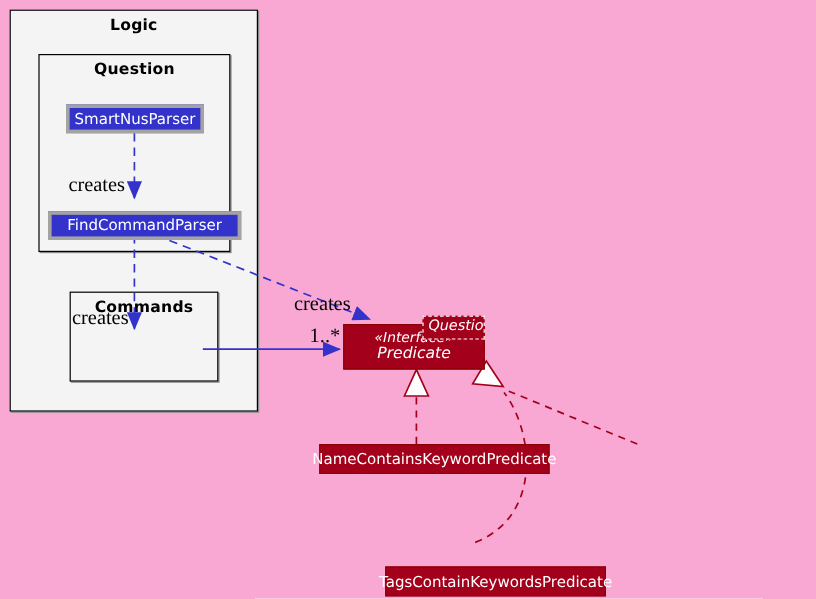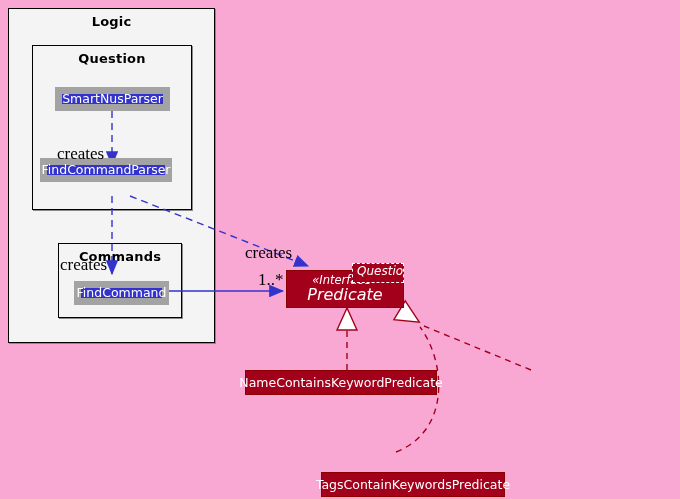--- a/index.html
+++ b/index.html
@@ -52,59 +52,59 @@
     flex-direction: column;
     align-items: center;
     justify-content: center;
     font-size: 12.5px;
     line-height: 1.12;
     white-space: nowrap;
     color: #ffffff;
   }
   .clsbox.blue {
     background: #3333cc;
-    border: 7px solid #a3a3a3;
+    border: 3px solid #a3a3a3;
     font-family: "DejaVu Sans", sans-serif;
   }
   .clsbox.red {
     background: #a3001b;
     border: 1px solid #8b0000;
     font-family: "DejaVu Sans", sans-serif;
   }
   .clsbox .line { display: block; }
   .clsbox .stereo {
     font-style: italic;
     font-size: 11.5px;
   }
   .clsbox .iname {
     font-style: italic;
-    font-size: 16px;
+    font-size: 13px;
   }
   
   .generic-param {
     position: absolute;
     box-sizing: border-box;
     background: #a3001b;
     border: 1px dashed #ffffff;
     color: #ffffff;
     font-style: italic;
     font-size: 12px;
     padding: 1px 3px 2px 4px;
     white-space: nowrap;
     overflow: hidden;
     font-family: "DejaVu Sans", sans-serif;
     line-height: 1.1;
   }
 
   #cls-smartnusparser    { left: 55px;  top: 87px;  width: 115px; height: 24px; }
-  #cls-findcommandparser { left: 40px;  top: 158px; width: 132px; height: 24px; }
+  #cls-findcommandparser { left: 40px;  top: 176px; width: 161px; height: 24px; }
   #cls-findcommand       { left: 74px;  top: 281px; width: 95px;  height: 24px; }
   #cls-predicate         { left: 286px; top: 270px; width: 118px; height: 38px; }
   #generic-question      { left: 352px; top: 263px; width: 52px;  height: 20px; }
-  #cls-namecontains      { left: 245px; top: 370px; width: 192px; height: 25px; }
+  #cls-namecontains      { left: 266px; top: 370px; width: 192px; height: 25px; }
   #cls-hasimportance     { left: 515px; top: 370px; width: 142px; height: 25px; }
   #cls-tagscontains      { left: 321px; top: 472px; width: 184px; height: 25px; text-align: center; }
 
   
   .edge-label {
     position: absolute;
     font-size: 17px;
     color: #000000;
     white-space: nowrap;
     font-family: Liberation Serif, serif;
@@ -187,23 +187,20 @@
   </svg>
 
   <div class="clsbox blue" id="cls-smartnusparser">
     <span class="line">SmartNusParser</span>
   </div>
 
   <div class="clsbox blue" id="cls-findcommandparser">
     <span class="line">FindCommandParser</span>
   </div>
 
-  <div class="clsbox blue" id="cls-findcommand">
-    <span class="line">FindCommand</span>
-  </div>
 
   <div class="clsbox red" id="cls-predicate">
     <span class="line stereo">«Interface»</span>
     <span class="line iname">Predicate</span>
   </div>
   <div class="generic-param" id="generic-question">Question</div>
 
   <div class="clsbox red" id="cls-namecontains">
     <span class="line">NameContainsKeywordPredicate</span>
   </div>

